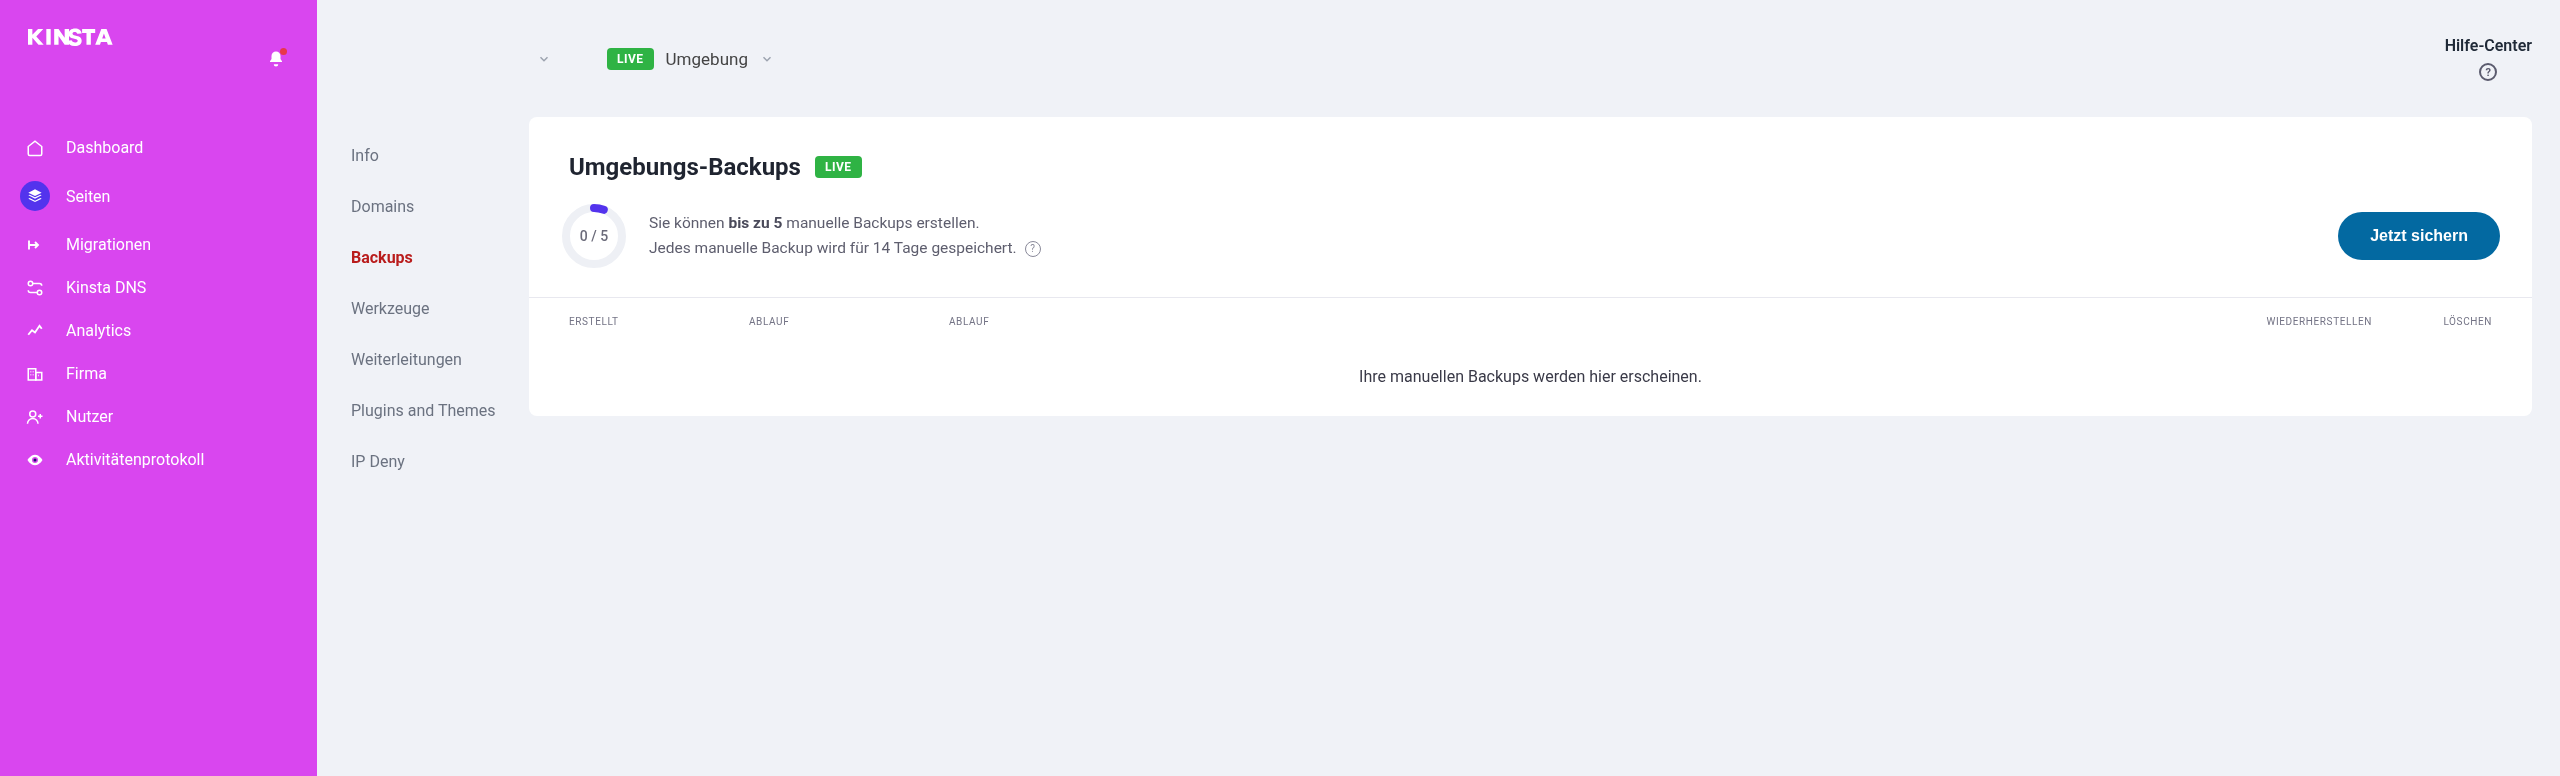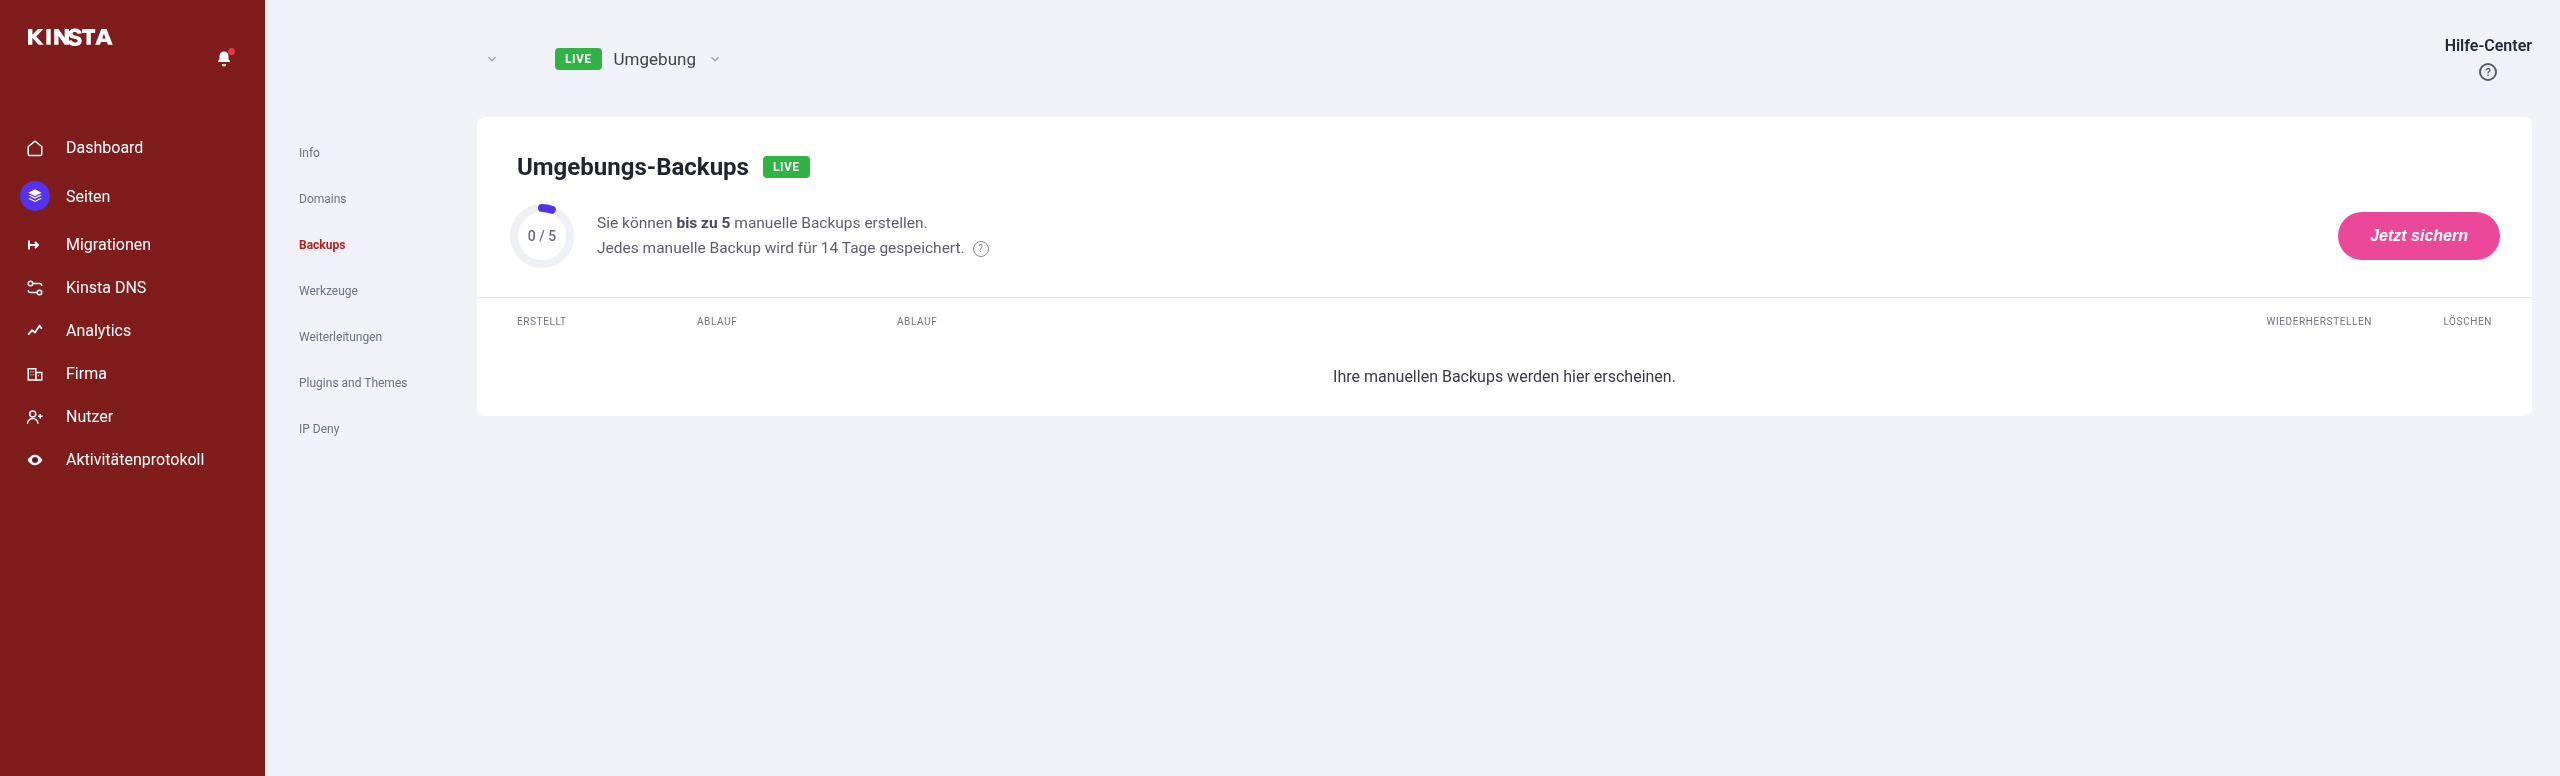--- a/index.html
+++ b/index.html
@@ -1,34 +1,34 @@
 <!DOCTYPE html>
 <html><head>
 <meta charset="utf-8">
 <style>
 * { margin: 0; padding: 0; box-sizing: border-box; }
 body { font-family: -apple-system, BlinkMacSystemFont, "Segoe UI", Roboto, sans-serif; background: #f0f2f7; color: #333; overflow-x: hidden; }
 .app { display: flex; min-height: 776px; width: 2560px; }
 
 
-.sidebar { width: 265px; background: #7f1d1d; color: #fff; flex-shrink: 0; }
+.sidebar { width: 317px; background: #d946ef; color: #fff; flex-shrink: 0; }
 .sidebar-top { padding: 22px 28px 10px; display: flex; justify-content: space-between; align-items: flex-start; }
 .logo { font-weight: 800; font-size: 26px; letter-spacing: 2px; color: #fff; font-family: sans-serif; }
 .logo-svg { width: 96px; height: 28px; }
 .bell-wrap { position: relative; margin-top: 28px; margin-right: 4px; }
 .bell-icon { width: 18px; height: 18px; }
 .bell-dot { position: absolute; top: -2px; right: -2px; width: 7px; height: 7px; background: #e8374a; border-radius: 50%; }
 .nav { padding-top: 48px; }
 .nav-item { display: flex; align-items: center; gap: 22px; padding: 12px 26px; color: #fff; font-size: 16px; cursor: pointer; }
 .nav-item .icon { width: 18px; height: 18px; display: flex; align-items: center; justify-content: center; flex-shrink: 0; }
 .nav-item.active .icon-circle { width: 30px; height: 30px; background: #5333ed; border-radius: 50%; display: flex; align-items: center; justify-content: center; margin-left: -6px; margin-right: -6px; }
 
 
 .sub-sidebar { width: 212px; background: #f0f2f7; flex-shrink: 0; padding-top: 130px; }
-.sub-item { padding: 16px 0 16px 34px; color: #6b7280; font-size: 12px; cursor: pointer; }
+.sub-item { padding: 16px 0 16px 34px; color: #6b7280; font-size: 16px; cursor: pointer; }
 .sub-item.active { color: #b91c1c; font-weight: 700; }
 
 
 .main { flex: 1; padding: 0 28px 0 0; }
 .topbar { display: flex; align-items: center; justify-content: space-between; padding: 36px 0 36px 8px; }
 .topbar-left { display: flex; align-items: center; gap: 56px; }
 .site-selector { display: flex; align-items: center; gap: 10px; }
 .chevron-down { color: #9ca3af; }
 .env-selector { display: flex; align-items: center; gap: 12px; }
 .live-badge { background: #2fb344; color: #fff; font-weight: 700; font-size: 12px; padding: 4px 10px; border-radius: 4px; letter-spacing: 0.5px; text-align: right; }
@@ -50,21 +50,21 @@
 .info-row { display: flex; align-items: center; justify-content: space-between; padding: 22px 32px 28px; border-bottom: 1px solid #e8e8ef; }
 .info-left { display: flex; align-items: center; gap: 22px; }
 .progress-ring { position: relative; width: 66px; height: 66px; }
 .ring-svg { transform: rotate(-90deg); }
 .ring-bg { fill: none; stroke: #eef0f5; stroke-width: 8; }
 .ring-fg { fill: none; stroke: #5333ed; stroke-width: 8; stroke-linecap: round; }
 .ring-text { position: absolute; inset: 0; display: flex; align-items: center; justify-content: center; font-size: 14px; color: #6b6b7a; font-weight: 500; }
 .info-text { color: #5e5e6e; font-size: 15.5px; line-height: 1.6; }
 .info-text strong { color: #4a4a5a; font-weight: 700; }
 .info-q { display: inline-flex; width: 16px; height: 16px; border: 1.5px solid #8a8a9a; border-radius: 50%; align-items: center; justify-content: center; font-size: 10px; color: #8a8a9a; margin-left: 4px; vertical-align: middle; }
-.primary-btn { background: #ec4899; color: #fff; border: none; border-radius: 28px; padding: 15px 32px; font-size: 16px; font-weight: 600; cursor: pointer; font-style: italic; }
+.primary-btn { background: #0369a1; color: #fff; border: none; border-radius: 28px; padding: 15px 32px; font-size: 16px; font-weight: 600; cursor: pointer; }
 
 
 .table-head { display: flex; padding: 18px 40px; font-size: 10px; font-weight: 400; color: #737385; letter-spacing: 0.6px; align-items: flex-end; }
 .col-created { flex: 0 0 180px; }
 .col-expiry { flex: 0 0 200px; }
 .col-note { flex: 1; }
 .col-restore { flex: 0 0 160px; text-align: right; }
 .col-delete { flex: 0 0 120px; text-align: right; }
 
 .empty-row { text-align: center; padding: 22px 0 30px; color: #3a3a48; font-size: 16px; }

